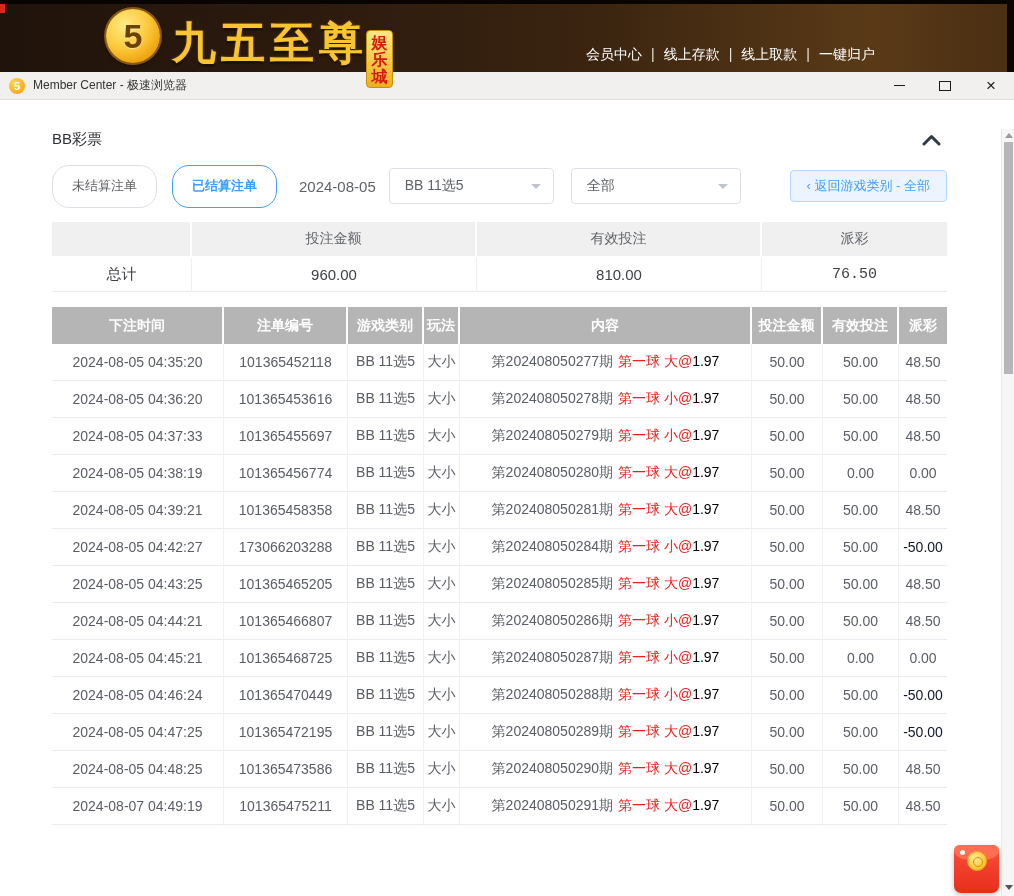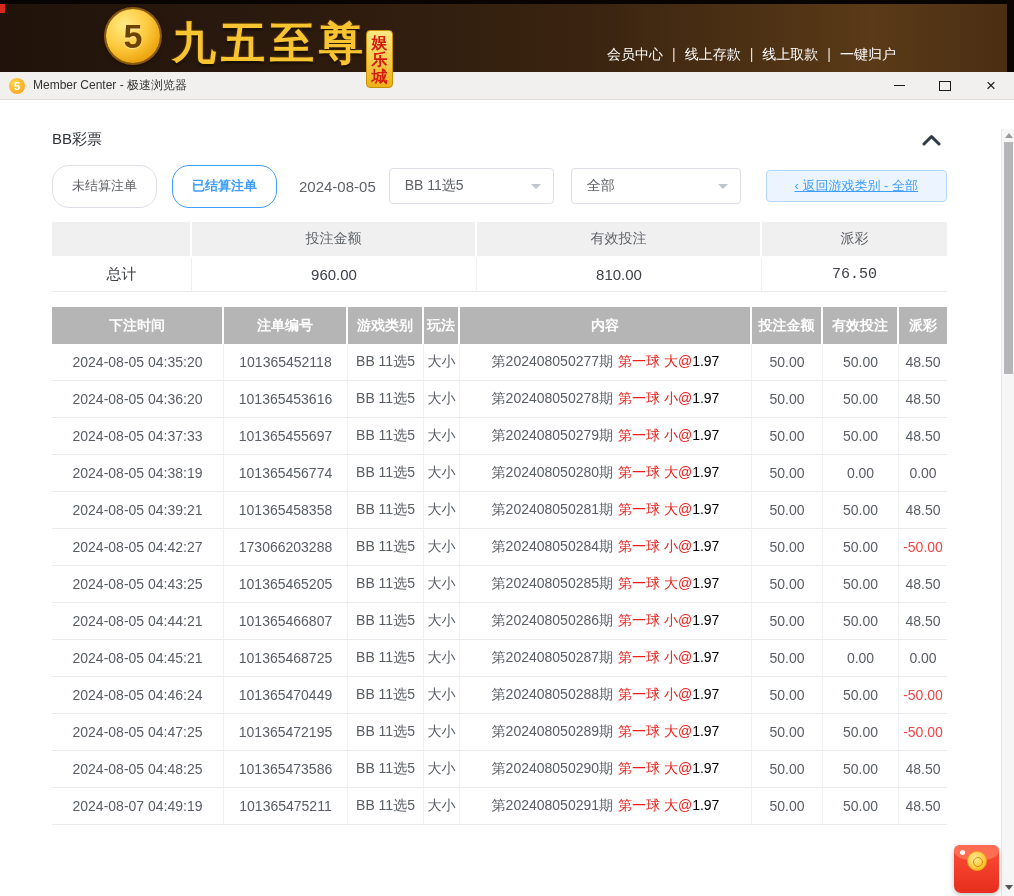--- a/index.html
+++ b/index.html
@@ -15,21 +15,21 @@
   .logo-circle { position:absolute; left:106px; top:9px; width:54px; height:54px; border-radius:50%;
     background:radial-gradient(circle at 35% 30%,#ffec86,#fcc93d 45%,#ea9e07 80%,#c77d00);
     display:flex; align-items:center; justify-content:center;
     font-size:34px; font-weight:bold; color:#6b4200; text-shadow:0 1px 1px rgba(255,255,255,.5);
     box-shadow:0 0 0 2px #8a5a10, 0 2px 4px rgba(0,0,0,.5); }
   .logo-title { position:absolute; left:172px; top:14px; font-size:44px; font-weight:bold; letter-spacing:5px;
     color:#f8c431; text-shadow:0 2px 2px rgba(0,0,0,.65), 0 0 2px #a86e00; }
   .logo-badge { position:absolute; left:366px; top:30px; width:27px; padding:3px 0 2px;
     background:linear-gradient(#ffe883,#ecb11a); border-radius:4px; border:1px solid #c98f05;
     color:#d31b10; font-weight:bold; font-size:16px; line-height:17px; text-align:center; word-break:break-all; }
-  .top-nav { position:absolute; right:118px; top:46px; font-size:14px; color:#fff; white-space:nowrap; }
+  .top-nav { position:absolute; right:139px; top:46px; font-size:14px; color:#fff; white-space:nowrap; }
   .top-nav a { color:#fff; text-decoration:none; cursor:pointer; }
   .top-nav .sep { color:#e8e2da; margin:0 9px; }
 
   
   .titlebar { height:28px; background:#f1f0ef; display:flex; align-items:center; padding-left:9px;
     border-bottom:1px solid #dedcda; }
   .favicon { width:16px; height:16px; border-radius:50%;
     background:radial-gradient(circle at 35% 30%,#ffd451,#f79b0c); color:#fff; font-size:11px; font-weight:bold;
     display:flex; align-items:center; justify-content:center; }
   .win-title { margin-left:8px; font-size:12px; color:#333; }
@@ -53,42 +53,42 @@
   .pill { height:43px; padding:0 19px; border:1px solid #dcdfe6; border-radius:17px; background:#fff;
     color:#606266; font-size:13px; font-family:inherit; cursor:pointer; }
   .pill.active { border-color:#409eff; color:#409eff; font-weight:bold; margin-left:15px; }
   .date-val { margin-left:22px; font-size:15px; color:#5f6368; cursor:pointer; }
   .select { margin-left:13px; width:165px; height:36px; border:1px solid #dcdfe6; border-radius:4px;
     display:flex; align-items:center; justify-content:space-between; padding:0 12px 0 15px;
     font-size:14px; color:#5f6368; background:#fff; cursor:pointer; }
   .select.playtype { width:170px; margin-left:17px; }
   .caret { width:0; height:0; border-left:5px solid transparent; border-right:5px solid transparent;
     border-top:5px solid #c0c4cc; }
-  .back-btn { margin-left:auto; height:32px; padding:0 28px; background:#ecf5ff; border:1px solid #b3d8ff;
-    border-radius:4px; color:#409eff; font-size:13px; font-family:inherit; cursor:pointer;text-decoration:underline; }
+  .back-btn { margin-left:auto; height:32px; padding:0 16px; background:#ecf5ff; border:1px solid #b3d8ff;
+    border-radius:4px; color:#409eff; font-size:13px; font-family:inherit; cursor:pointer; }
 
   table { border-collapse:separate; border-spacing:0; width:895px; table-layout:fixed; }
   .summary { margin-top:18px; }
   .summary th { background:#f0f0f0; height:36px; font-weight:normal; font-size:14px; color:#5f6368;
     border-right:2px solid #fff; border-bottom:2px solid #fff; }
   .summary th:last-child { border-right:none; }
   .summary td { height:34px; background:#fff; text-align:center; font-size:15px; color:#3e4146;
     border-bottom:1px solid #e9ebef; border-right:1px solid #eef0f3; }
   .summary td:last-child { border-right:none;font-family:Liberation Mono, monospace; }
 
   .bets { margin-top:15px; }
   .bets th { background:#b5b5b5; color:#fff; font-weight:bold; font-size:14px; height:37px;
     border-right:2px solid #fff; }
   .bets th:last-child { border-right:none; }
   .bets td { height:37px; text-align:center; font-size:14px; color:#595d64;
     border-bottom:1px solid #e9ebef; border-right:1px solid #f0f1f4; background:#fff; overflow:hidden; white-space:nowrap; }
   .bets td:last-child { border-right:none; }
   .pick { color:#e8211d; margin-left:5px; }
   .odds { color:#000000; font-weight:normal; }
-  td.neg { color:#ef4444;margin-left:44px; }
+  td.neg { color:#0f172a;margin-left:44px; }
 
   
   .scrollbar { position:absolute; right:0; top:129px; width:13px; height:767px; background:#f6f6f6;
     border-left:1px solid #e8e8e8; }
   .sb-up { position:absolute; top:4px; left:3px; width:0; height:0;
     border-left:4px solid transparent; border-right:4px solid transparent; border-bottom:5px solid #9a9a9a; }
   .sb-thumb { position:absolute; top:13px; left:2px; width:9px; height:232px; background:#b4b6b9; }
   .sb-down { position:absolute; bottom:6px; left:3px; width:0; height:0;
     border-left:4px solid transparent; border-right:4px solid transparent; border-top:5px solid #555; }
 

